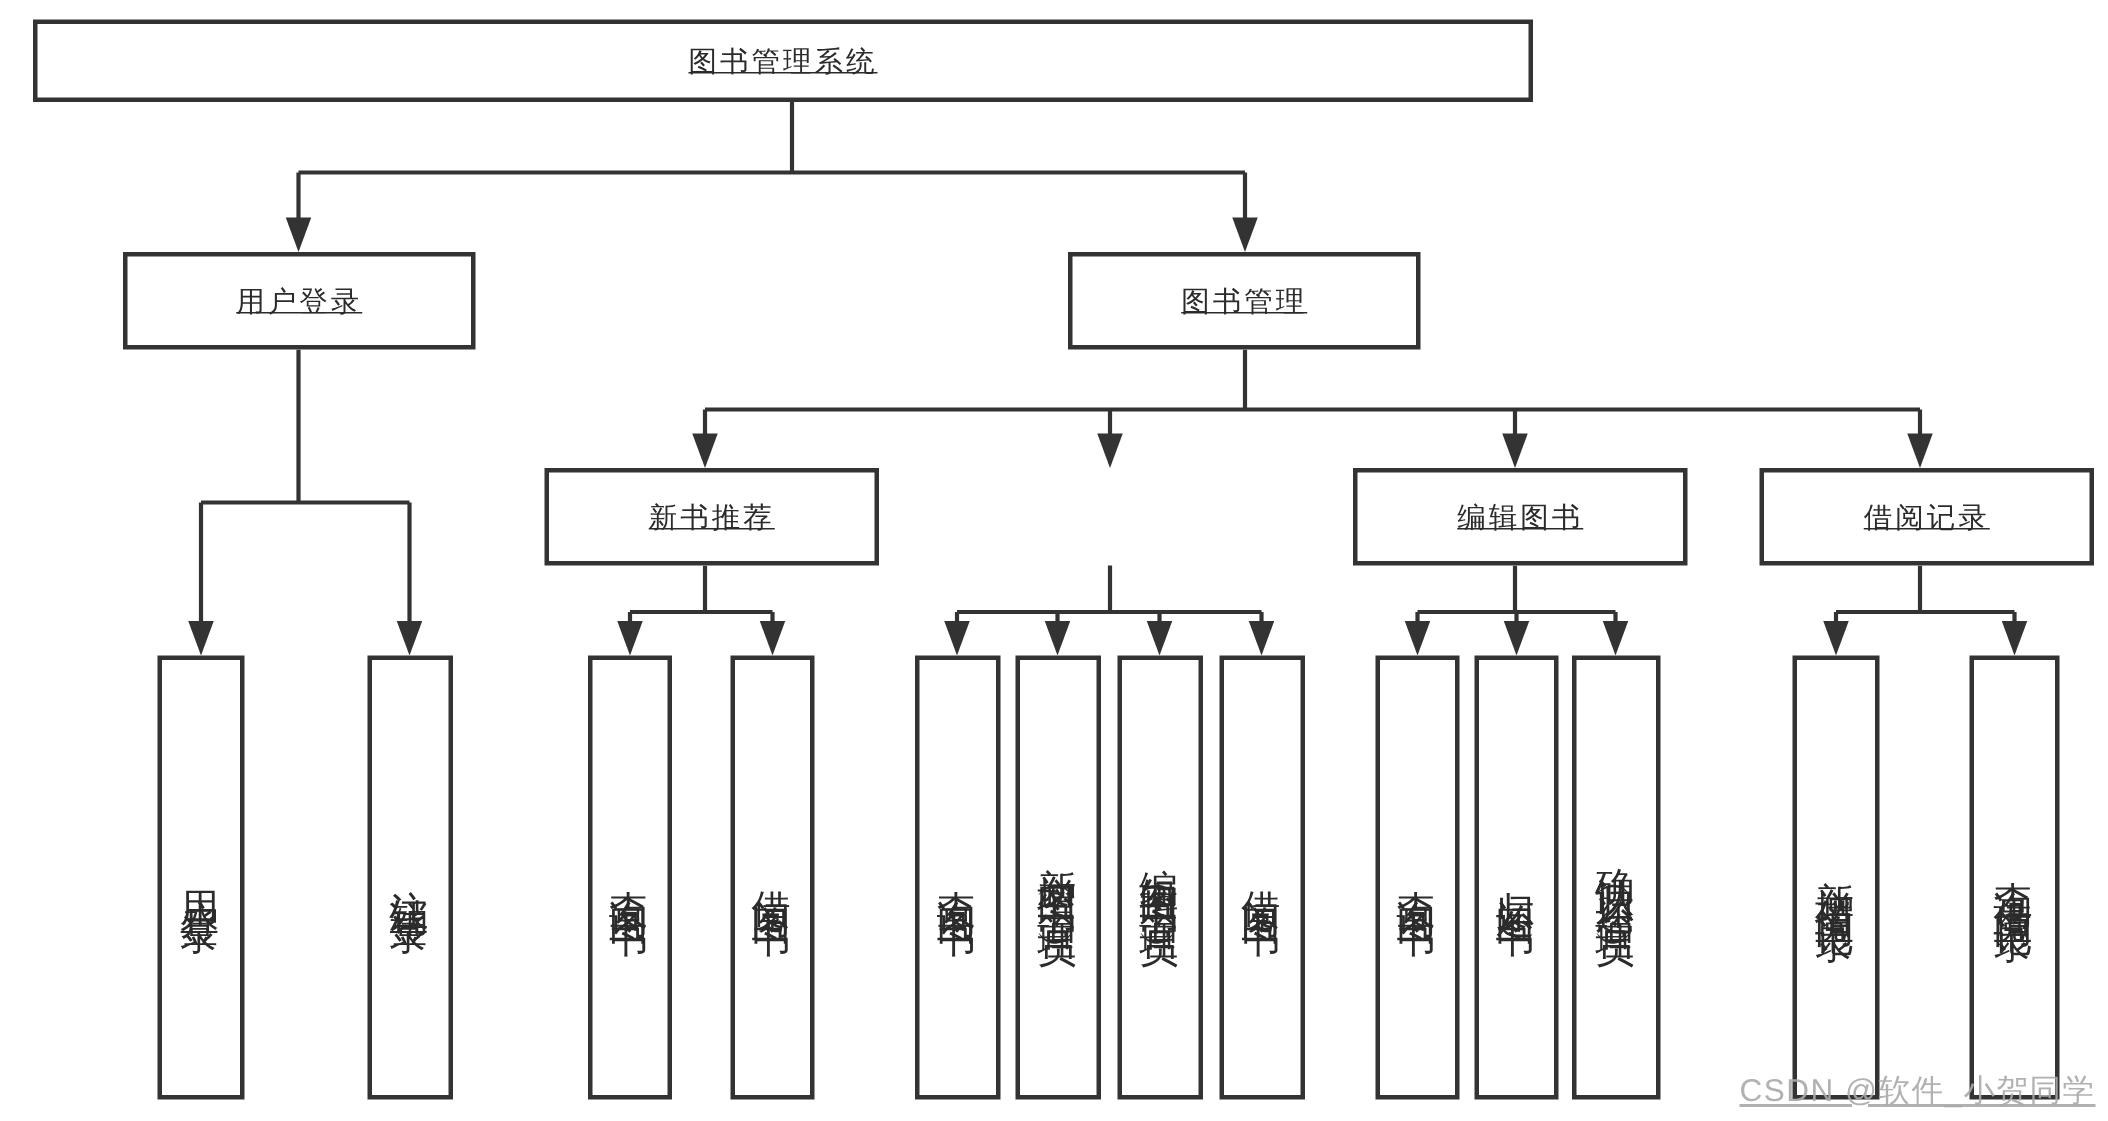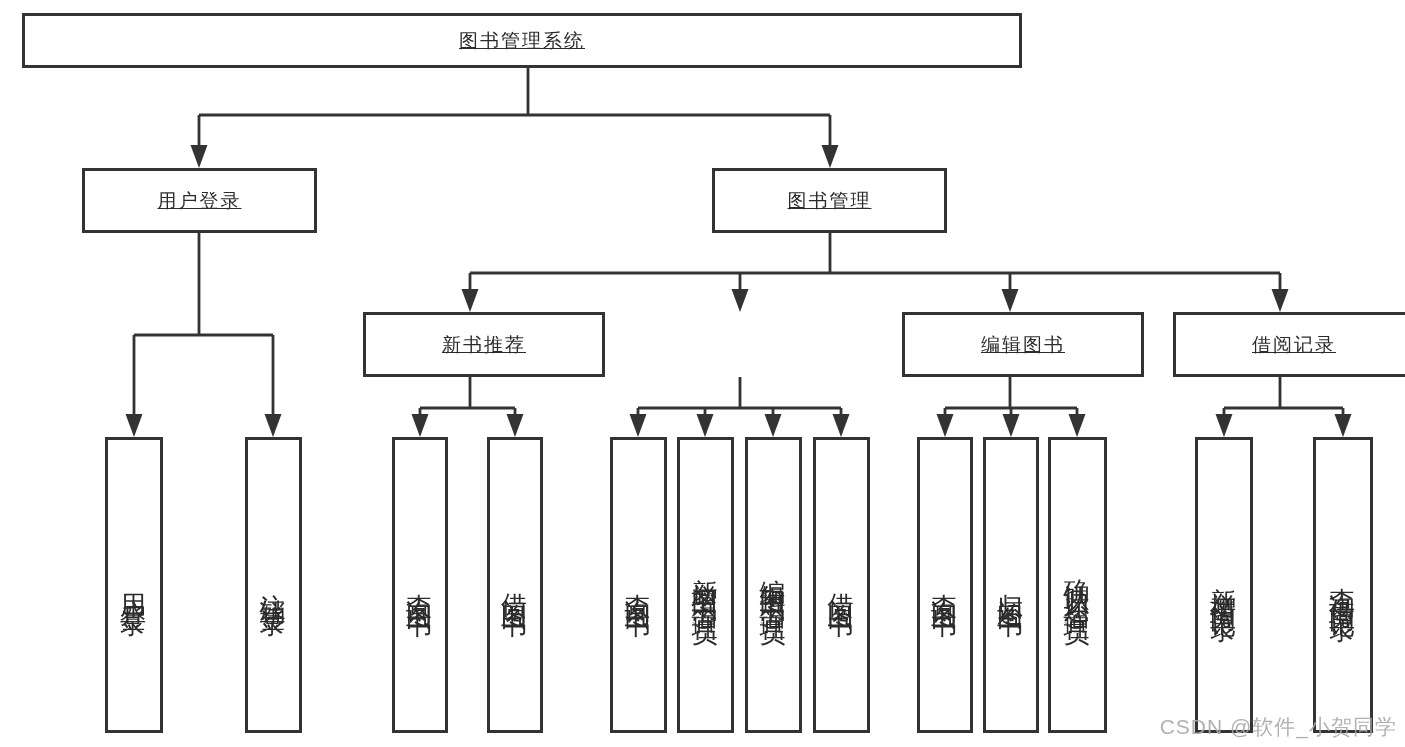--- a/index.html
+++ b/index.html
@@ -32,21 +32,21 @@
     border: 3px solid #333333;
     background: #ffffff;
     display: flex;
     align-items: center;
     justify-content: center;
     color: #2b2b2b;
   }
   .node.h { font-size: 19px; letter-spacing: 2px; text-decoration: underline; }
   .node.root  { left: 22px;  top: 13px;  width: 1000px; height: 55px; }
   .node.lvl2  { top: 168px; width: 235px; height: 65px; }
-  .node.lvl3  { top: 312px; width: 242px; height: 65px; }
+  .node.lvl3  { top: 312px; width: 223px; height: 65px; }
   .node.leaf {
     top: 437px;
     height: 296px;
     font-size: 26px;
   }
   .node.leaf span {
     writing-mode: vertical-rl;
     text-orientation: mixed;
     letter-spacing: 6px;
     max-height: 290px;
@@ -54,20 +54,21 @@
   }
   .watermark {
     position: absolute;
     right: 8px;
     bottom: 6px;
     font-size: 21px;
     color: rgba(168,168,168,0.9);
     letter-spacing: 1px;
     z-index: 5;
     white-space: nowrap;
+    text-decoration: underline;
   }
 </style>
 </head>
 <body>
 
 <div class="canvas">
 
   <svg class="connectors" viewBox="0 0 1405 747" xmlns="http://www.w3.org/2000/svg" aria-hidden="true">
 
     <g>

